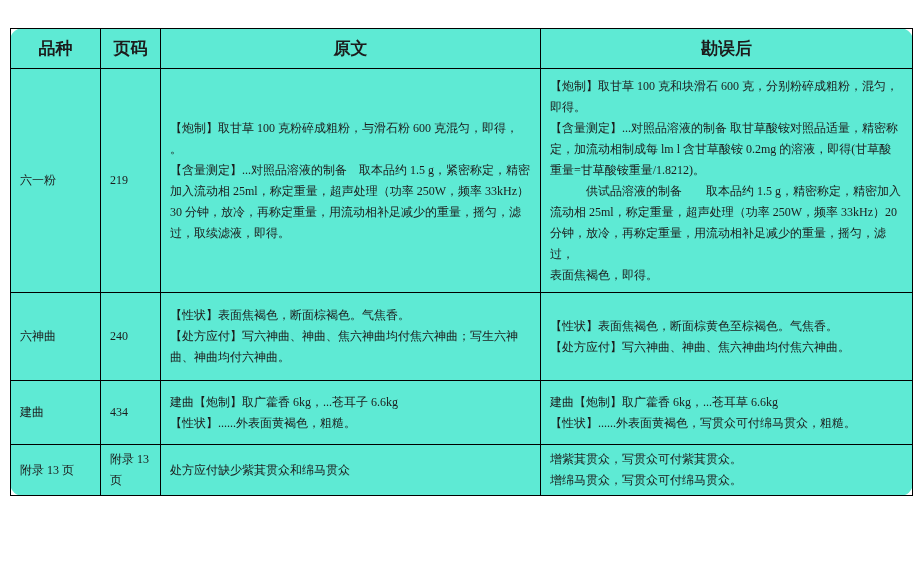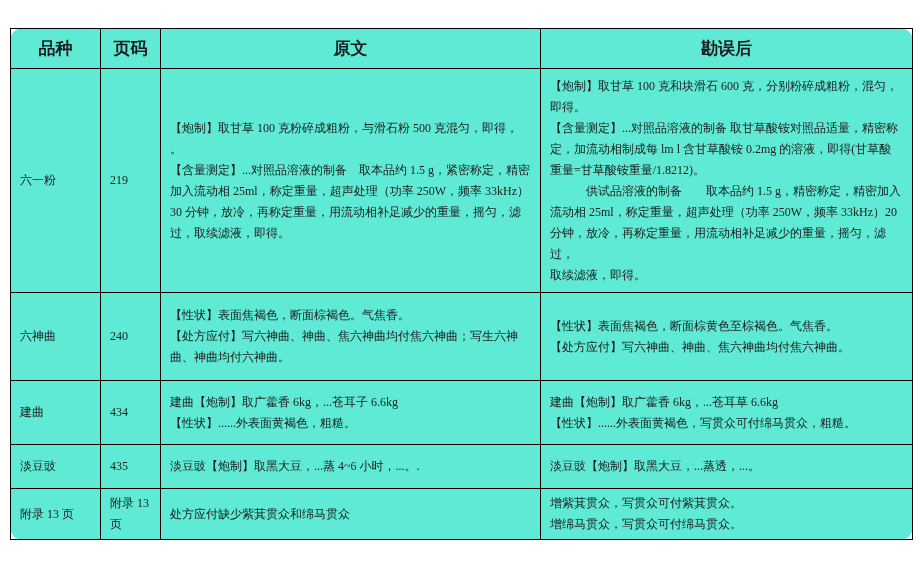--- a/index.html
+++ b/index.html
@@ -74,28 +74,28 @@
         <th>页码</th>
         <th>原文</th>
         <th>勘误后</th>
       </tr>
     </thead>
     <tbody>
         <tr>
           <td class="c-variety">六一粉</td>
           <td class="c-page">219</td>
           <td class="c-text">
-            <div class="para">【炮制】取甘草 100 克粉碎成粗粉，与滑石粉 500 克混匀，即得，　　　。</div>
+            <div class="para">【炮制】取甘草 100 克粉碎成粗粉，与滑石粉 600 克混匀，即得，　　　。</div>
             <div class="para">【含量测定】...对照品溶液的制备　取本品约 1.5 g，紧密称定，精密加入流动相 25ml，称定重量，超声处理（功率 250W，频率 33kHz）30 分钟，放冷，再称定重量，用流动相补足减少的重量，摇匀，滤过，取续滤液，即得。</div>
           </td>
           <td class="c-text">
             <div class="para">【炮制】取甘草 100 克和块滑石 600 克，分别粉碎成粗粉，混匀，即得。</div>
             <div class="para">【含量测定】...对照品溶液的制备 取甘草酸铵对照品适量，精密称定，加流动相制成每 lm l 含甘草酸铵 0.2mg 的溶液，即得(甘草酸重量=甘草酸铵重量/1.8212)。</div>
             <div class="para">　　　供试品溶液的制备　　取本品约 1.5 g，精密称定，精密加入流动相 25ml，称定重量，超声处理（功率 250W，频率 33kHz）20 分钟，放冷，再称定重量，用流动相补足减少的重量，摇匀，滤过，</div>
-            <div class="para">取续滤液，即得。</div>
+            <div class="para">表面焦褐色，即得。</div>
           </td>
         </tr>
         <tr>
           <td class="c-variety">六神曲</td>
           <td class="c-page">240</td>
           <td class="c-text">
             <div class="para">【性状】表面焦褐色，断面棕褐色。气焦香。</div>
             <div class="para">【处方应付】写六神曲、神曲、焦六神曲均付焦六神曲；写生六神曲、神曲均付六神曲。</div>
           </td>
           <td class="c-text">
@@ -109,30 +109,20 @@
           <td class="c-text">
             <div class="para">建曲【炮制】取广藿香 6kg，...苍耳子 6.6kg</div>
             <div class="para">【性状】......外表面黄褐色，粗糙。</div>
           </td>
           <td class="c-text">
             <div class="para">建曲【炮制】取广藿香 6kg，...苍耳草 6.6kg</div>
             <div class="para">【性状】......外表面黄褐色，写贯众可付绵马贯众，粗糙。</div>
           </td>
         </tr>
         <tr>
-          <td class="c-variety">淡豆豉</td>
-          <td class="c-page">435</td>
-          <td class="c-text">
-            <div class="para">淡豆豉【炮制】取黑大豆，...蒸 4~6 小时，...。.</div>
-          </td>
-          <td class="c-text">
-            <div class="para">淡豆豉【炮制】取黑大豆，...蒸透，...。</div>
-          </td>
-        </tr>
-        <tr>
           <td class="c-variety">附录 13 页</td>
           <td class="c-page">附录 13 页</td>
           <td class="c-text">
             <div class="para">处方应付缺少紫萁贯众和绵马贯众</div>
           </td>
           <td class="c-text">
             <div class="para">增紫萁贯众，写贯众可付紫萁贯众。</div>
             <div class="para">增绵马贯众，写贯众可付绵马贯众。</div>
           </td>
         </tr>

